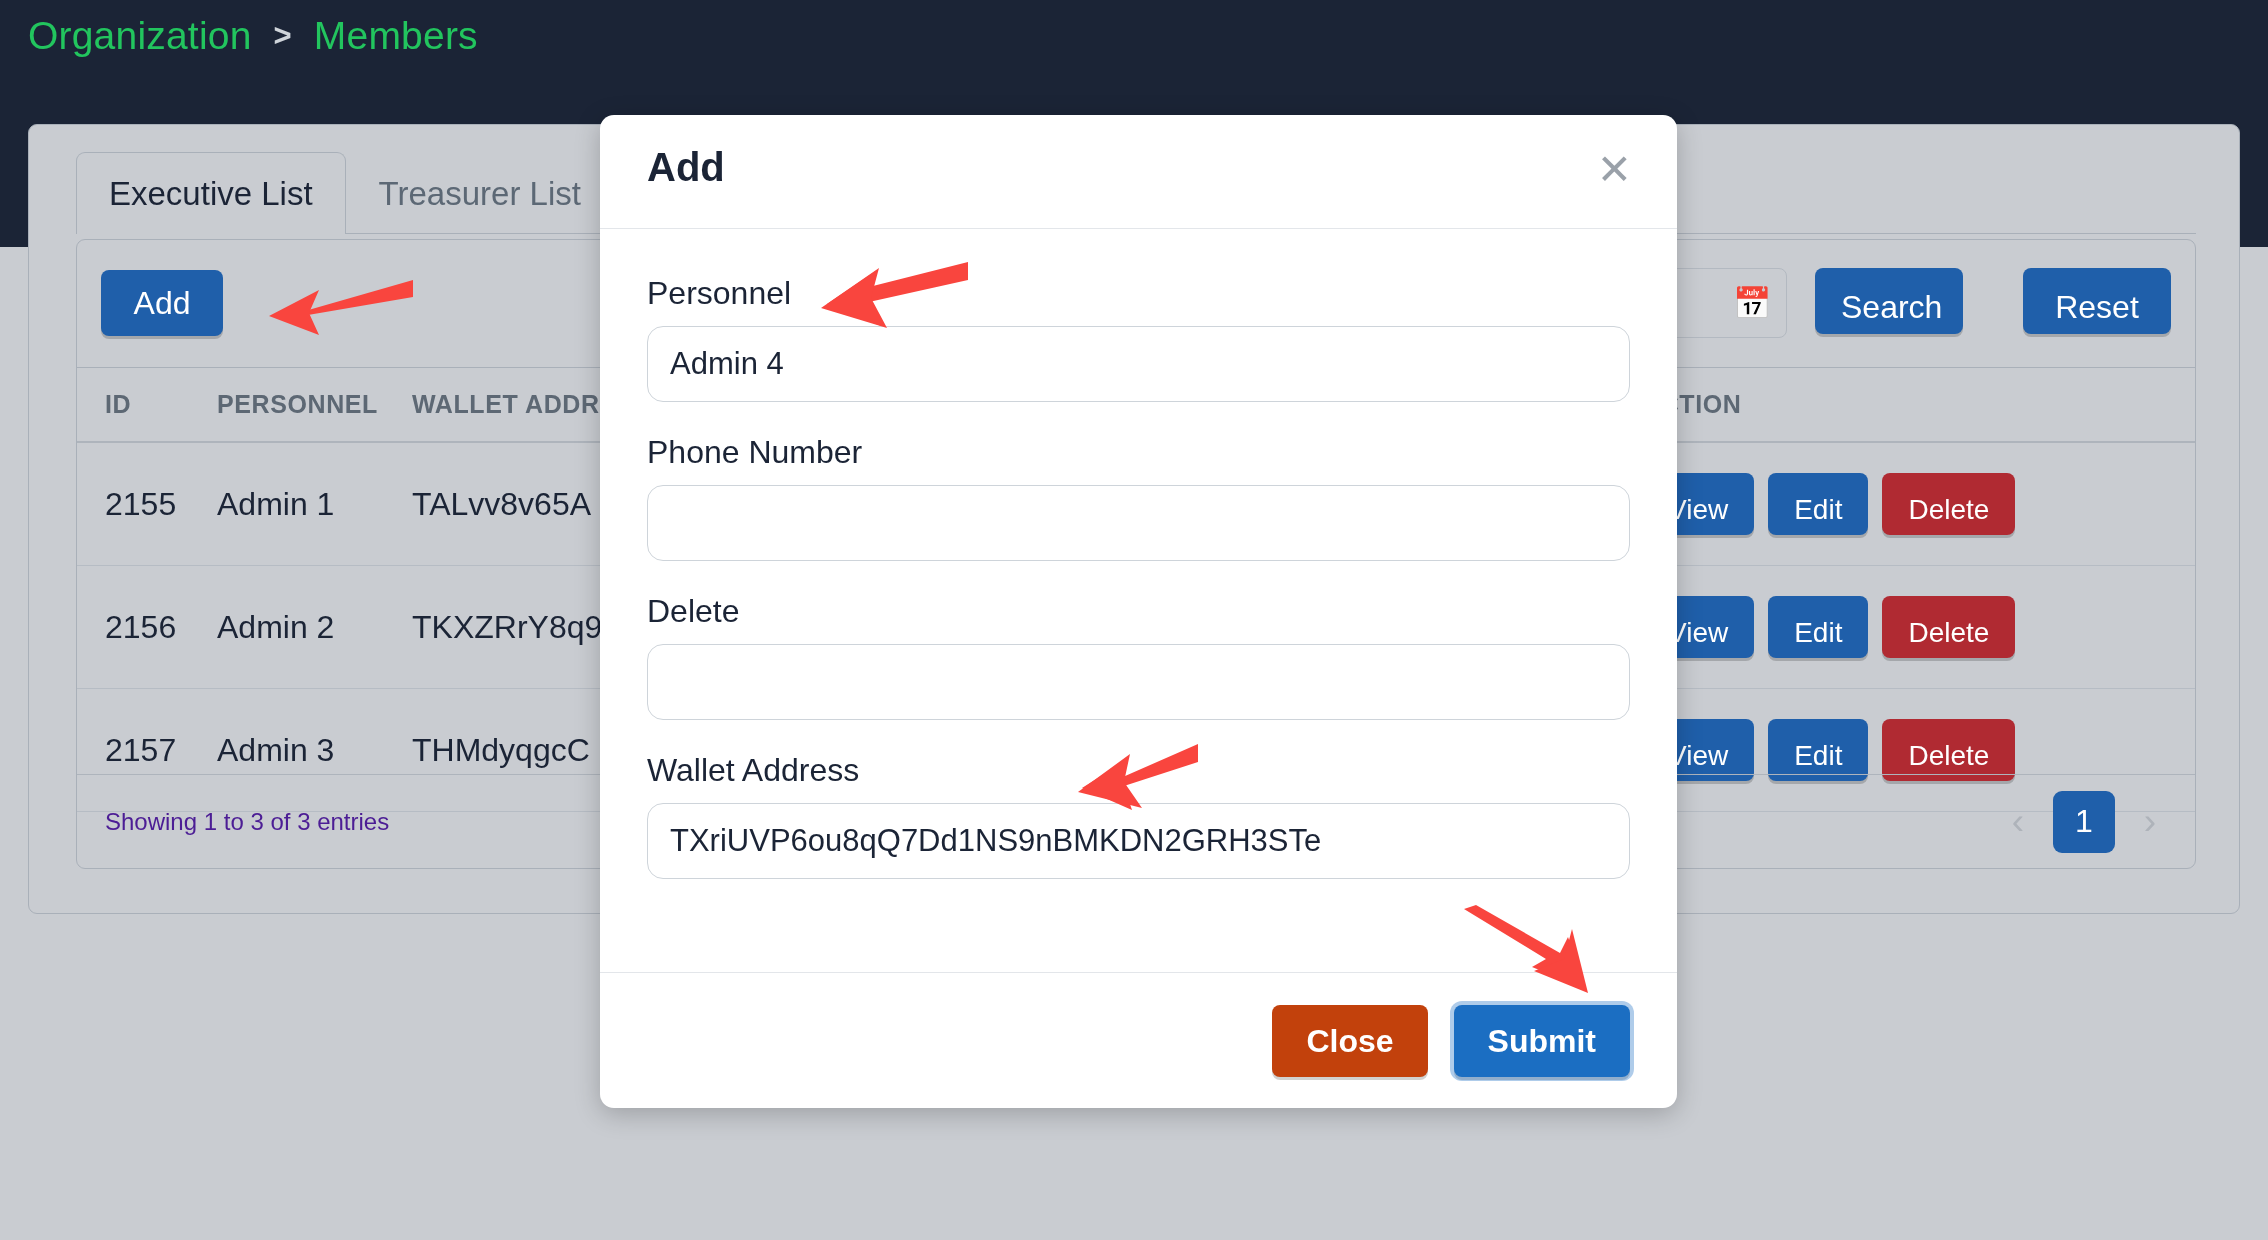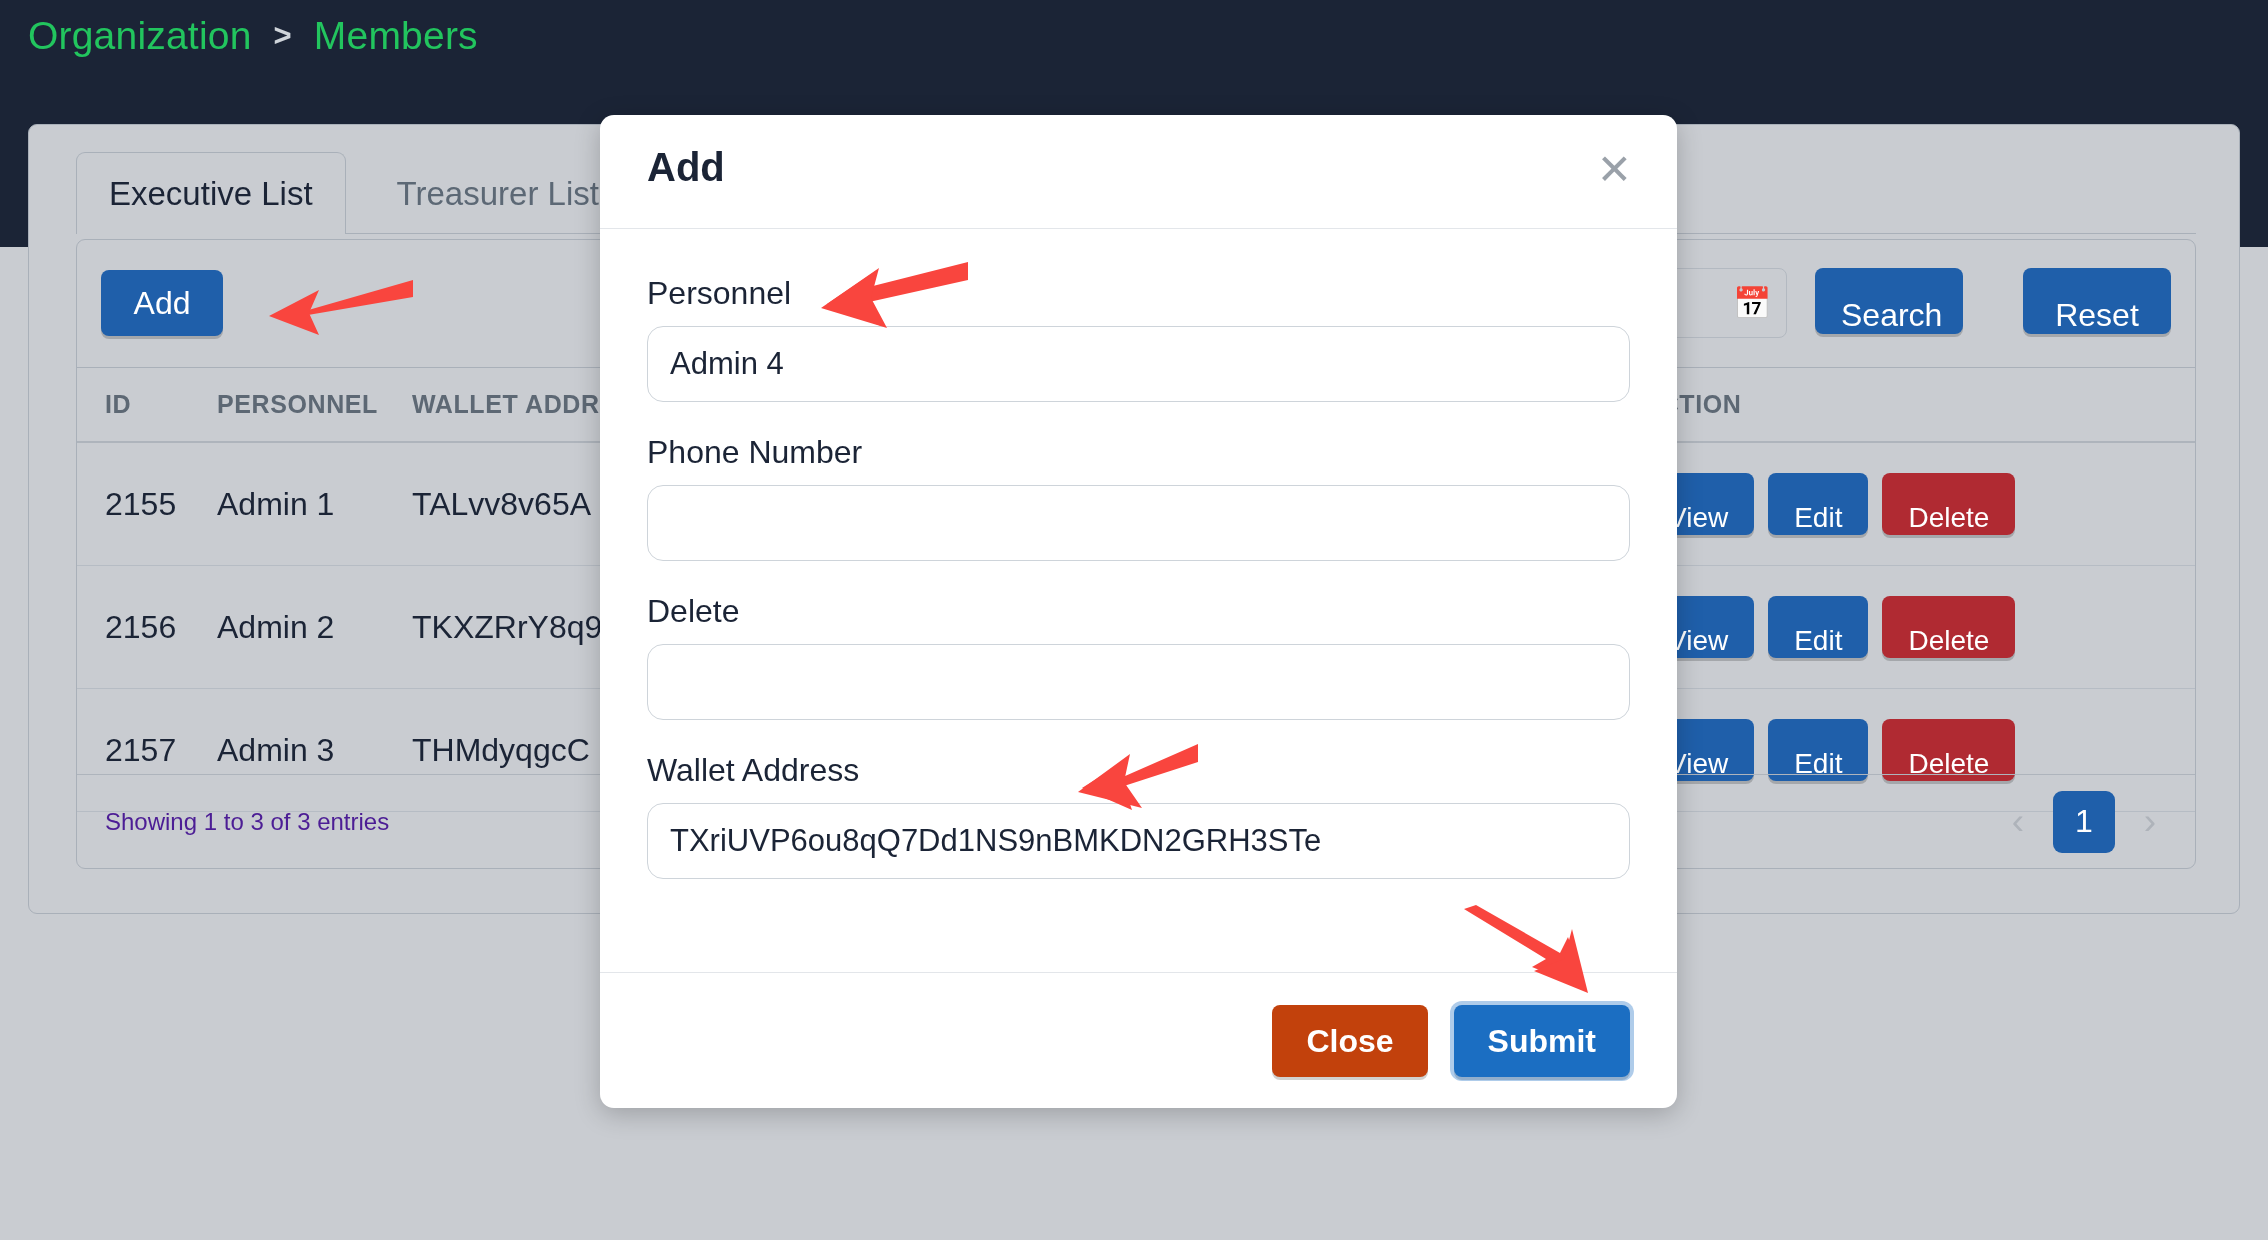--- a/index.html
+++ b/index.html
@@ -46,21 +46,20 @@
 
   
   .tabs {
     position: absolute;
     left: 47px; top: 27px;
     height: 82px;
     display: flex;
     align-items: stretch;
     border-bottom: 1px solid #a9b0b9;
     width: 2120px;
-    gap: 18px;
   }
   .tab {
     padding: 0 32px;
     display: flex; align-items: center;
     font-size: 33px;
     color: #5c6875;
     border: 1px solid transparent;
     border-bottom: none;
     border-radius: 9px 9px 0 0;
     margin-bottom: -1px;
@@ -87,21 +86,21 @@
     height: 128px;
     border-bottom: 1px solid #a9b0b9;
   }
   .btn {
     font-family: "Liberation Sans", sans-serif;
     border: none;
     border-radius: 8px;
     color: #fff;
     font-size: 32px;
     cursor: pointer;
-    padding: 14px 26px;
+    padding: 6px 26px;
     height: 66px;
     line-height: 66px;
     display: inline-block;
     text-align: center;
   }
   .btn-blue  { background: #1f5faa; box-shadow: 0 3px 0 rgba(0,0,0,.18); }
   .btn-blue2 { background: #1b6ec2; }
   .btn-red   { background: #b02a32; box-shadow: 0 3px 0 rgba(0,0,0,.18); }
   .btn-gray  { background: #c2410c; box-shadow: 0 3px 0 rgba(0,0,0,.18); }
 

